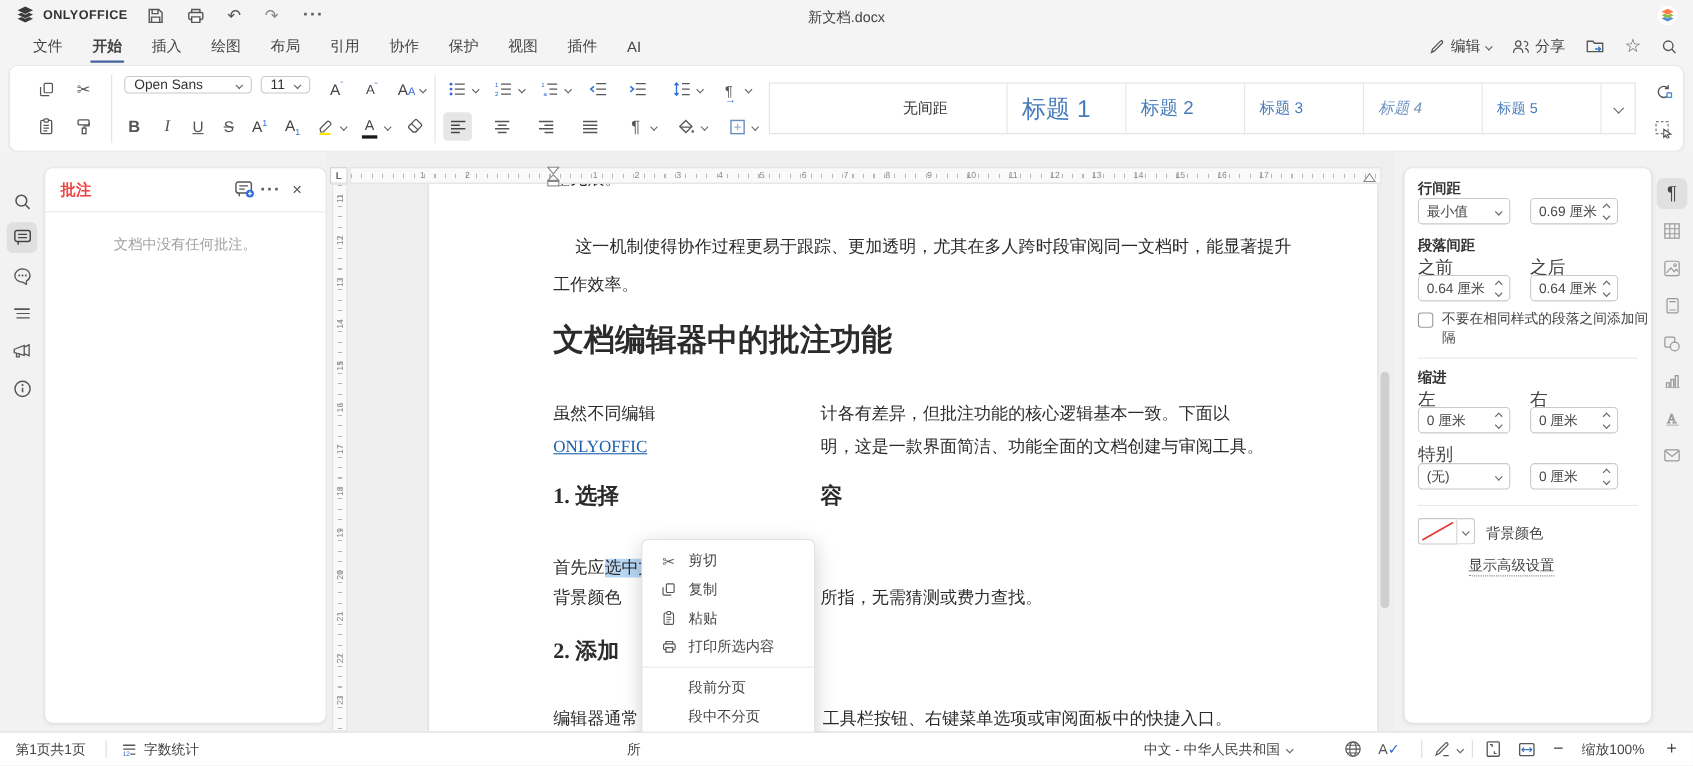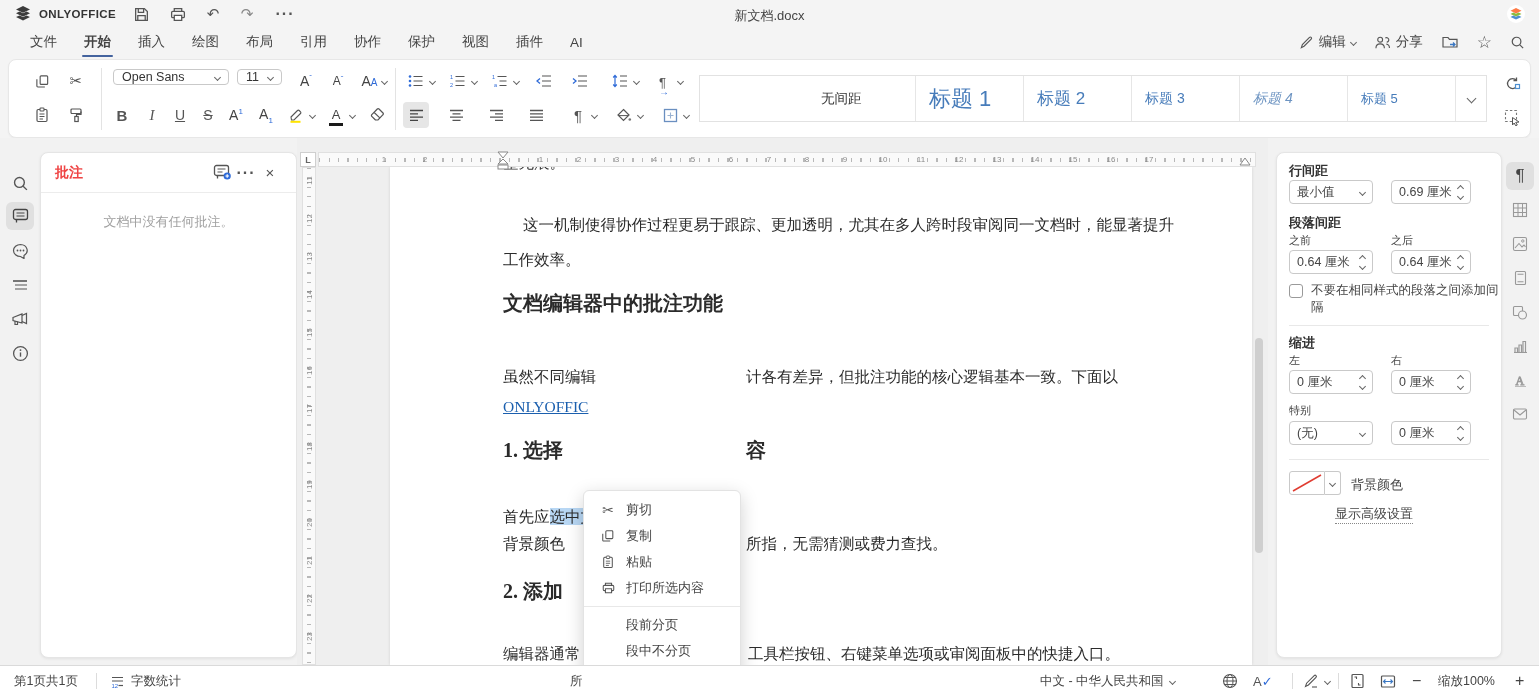--- a/index.html
+++ b/index.html
@@ -69,37 +69,37 @@
   .hruler { position:absolute; left:21px; top:14px; width:938px; height:15px; background:#fafafa; border:1px solid #e0e0e0; z-index:6;
             background-image:repeating-linear-gradient(90deg,#b8b8b8 0 1px,transparent 1px 9.5px); background-size:100% 4px; background-position:0 center; background-repeat:no-repeat; }
   .corner { position:absolute; left:3px; top:14px; width:16px; height:15px; border:1px solid #cfcfcf; background:#fff; z-index:6; font-size:9px; font-weight:bold; color:#666; display:flex; align-items:center; justify-content:center; cursor:pointer; }
   .vruler { position:absolute; left:5px; top:29px; width:14px; height:498px; background:#fafafa; border:1px solid #e0e0e0; z-index:6;
             background-image:repeating-linear-gradient(180deg,#b8b8b8 0 1px,transparent 1px 9.5px); background-size:4px 100%; background-position:center 0; background-repeat:no-repeat; }
   .rnum { position:absolute; font-size:8px; color:#8a8a8a; top:2px; transform:translateX(-50%); }
   .vnum { position:absolute; font-size:8px; color:#8a8a8a; left:2px; transform:rotate(-90deg); }
   .page { position:absolute; left:93px; top:29px; width:862px; height:498px; background:#fff; box-shadow:0 0 3px rgba(0,0,0,.12); z-index:1; }
   .doc { position:absolute; z-index:2; font-family:"Liberation Serif","DejaVu Serif",serif; color:#2b2b2b; }
   .dline { position:absolute; font-size:15.5px; line-height:26px; white-space:nowrap; }
-  .dh1 { position:absolute; font-size:20px; font-weight:bold; white-space:nowrap;font-family:Liberation Mono, monospace; }
+  .dh1 { position:absolute; font-size:28px; font-weight:bold; white-space:nowrap;font-family:Liberation Mono, monospace; }
   .dh2 { position:absolute; font-size:20px; font-weight:bold; white-space:nowrap; }
   .dsel { background:#b8d7f4; }
   .dlink { color:#1b5fae; text-decoration:underline; cursor:pointer; }
   .scrollbar { position:absolute; right:4px; top:0; width:10px; height:527px; z-index:7; }
   .sthumb { position:absolute; left:1px; width:8px; border-radius:4px; background:#cfcfcf; }
 
   
   .ctxmenu { position:absolute; left:583px; top:352px; width:158px; background:#fff; border:1px solid #e3e3e3; border-radius:6px; box-shadow:0 5px 18px rgba(0,0,0,.18); z-index:50; padding:6px 0; }
   .mi { height:26px; display:flex; align-items:center; padding:0 12px 0 14px; font-size:13px; color:#444; cursor:pointer; position:relative; }
   .mi .ic { width:20px; margin-right:8px; display:flex; justify-content:center; color:#555; }
   .mi .noic { width:28px; }
   .msep { height:1px; background:#e8e8e8; margin:5px 0; }
 
   
   .pp-label { position:absolute; font-size:13px; font-weight:bold; color:#333; }
-  .pp-sub { position:absolute; font-size:11px; color:#444; }
+  .pp-sub { position:absolute; font-size:16px; color:#444; }
   .numbox, .selbox { position:absolute; height:24px; border:1px solid #c9c9c9; border-radius:4px; background:#fff; display:flex; align-items:center; font-size:12.5px; color:#444; padding:0 7px; width:80px; }
   .numbox .val, .selbox .val { flex:1; white-space:nowrap; }
   .spin { display:flex; flex-direction:column; gap:3px; align-items:center; }
   .pp-divider { position:absolute; height:1px; background:#e8e8e8; left:12px; right:12px; }
   .checkbox { position:absolute; width:14px; height:14px; border:1px solid #9a9a9a; border-radius:3px; background:#fff; cursor:pointer; }
   .cb-label { position:absolute; font-size:12.5px; color:#444; line-height:17px; width:190px; }
   .swatch { position:absolute; width:36px; height:24px; border:1px solid #c9c9c9; border-radius:3px 0 0 3px; background:#fff; display:flex; align-items:center; justify-content:center; cursor:pointer; }
   .swatch-chev { position:absolute; width:16px; height:24px; border:1px solid #c9c9c9; border-left:none; border-radius:0 3px 3px 0; display:flex; align-items:center; justify-content:center; cursor:pointer; background:#fff; }
   .adv-link { position:absolute; font-size:13px; color:#444; border-bottom:1px dotted #888; cursor:pointer; }
 
@@ -512,20 +512,21 @@
       <div class="page"></div>
 
       <div class="doc" style="left:0; top:0; width:971px; height:527px;">
         <div class="dline" style="left:206px; top:12px;">整无痕。</div>
         <div class="dline" style="left:204px; top:74px;margin-left:22px;">这一机制使得协作过程更易于跟踪、更加透明，尤其在多人跨时段审阅同一文档时，能显著提升</div>
         <div class="dline" style="left:206px; top:109px;">工作效率。</div>
         <div class="dh1" style="left:206px; top:152px;">文档编辑器中的批注功能</div>
         <div class="dline" style="left:206px; top:226px;">虽然不同编辑</div>
         <div class="dline" style="left:449px; top:226px;">计各有差异，但批注功能的核心逻辑基本一致。下面以</div>
         <div class="dline dlink" style="left:206px; top:256px;">ONLYOFFIC</div>
+        <div class="dline" style="left:449px; top:256px;">明，这是一款界面简洁、功能全面的文档创建与审阅工具。</div>
         <div class="dh2" style="left:206px; top:299px;">1. 选择</div>
         <div class="dh2" style="left:449px; top:299px;">容</div>
         <div class="dline" style="left:206px; top:366px;"><span>首先应</span><span class="dsel">选中文</span></div>
         <div class="dline" style="left:206px; top:393px;">背景颜色</div>
         <div class="dline" style="left:449px; top:393px;">所指，无需猜测或费力查找。</div>
         <div class="dh2" style="left:206px; top:440px;">2. 添加</div>
         <div class="dline" style="left:206px; top:503px;">编辑器通常</div>
         <div class="dline" style="left:451px; top:503px;">工具栏按钮、右键菜单选项或审阅面板中的快捷入口。</div>
       </div>
 

